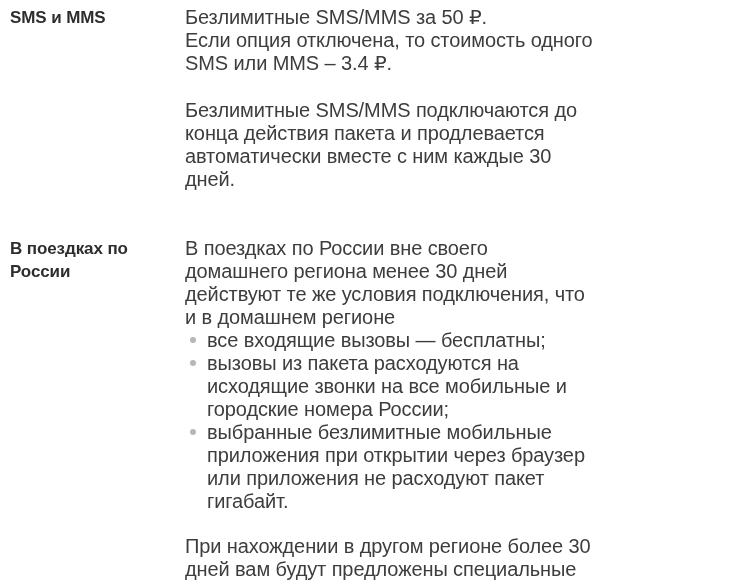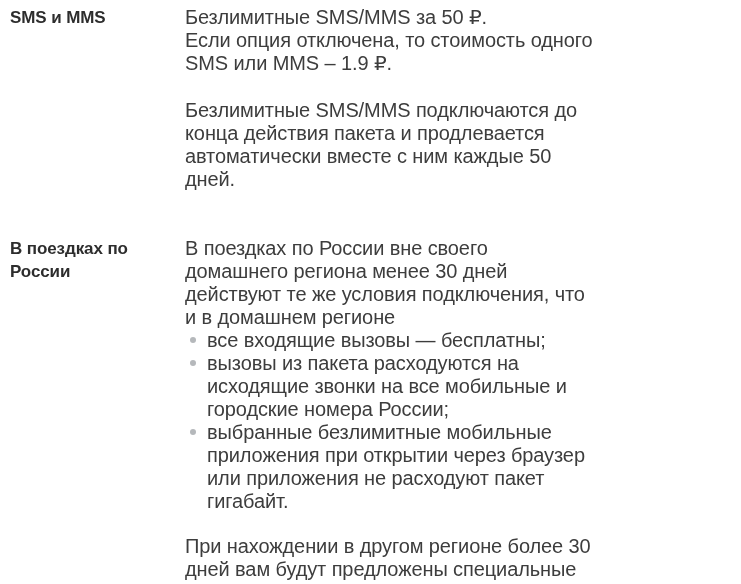--- a/index.html
+++ b/index.html
@@ -77,24 +77,24 @@
 </head>
 <body>
 
 <div class="page">
 
   <section class="row">
     <div class="label-col">SMS и MMS</div>
     <div class="content-col">
       <p class="para">
         <span class="line">Безлимитные SMS/MMS за 50 ₽.</span>
-        <span class="line">Если опция отключена, то стоимость одного SMS или MMS – 1.9 ₽.</span>
+        <span class="line">Если опция отключена, то стоимость одного SMS или MMS – 3.4 ₽.</span>
       </p>
       <p class="para">
-        <span class="line">Безлимитные SMS/MMS подключаются до конца действия пакета и продлевается автоматически вместе с ним каждые 50 дней.</span>
+        <span class="line">Безлимитные SMS/MMS подключаются до конца действия пакета и продлевается автоматически вместе с ним каждые 30 дней.</span>
       </p>
     </div>
   </section>
 
   <section class="row">
     <div class="label-col">В поездках по России</div>
     <div class="content-col">
       <p class="para">В поездках по России вне своего домашнего региона менее 30 дней действуют те же условия подключения, что и в домашнем регионе</p>
       <ul class="bullets">
         <li>

